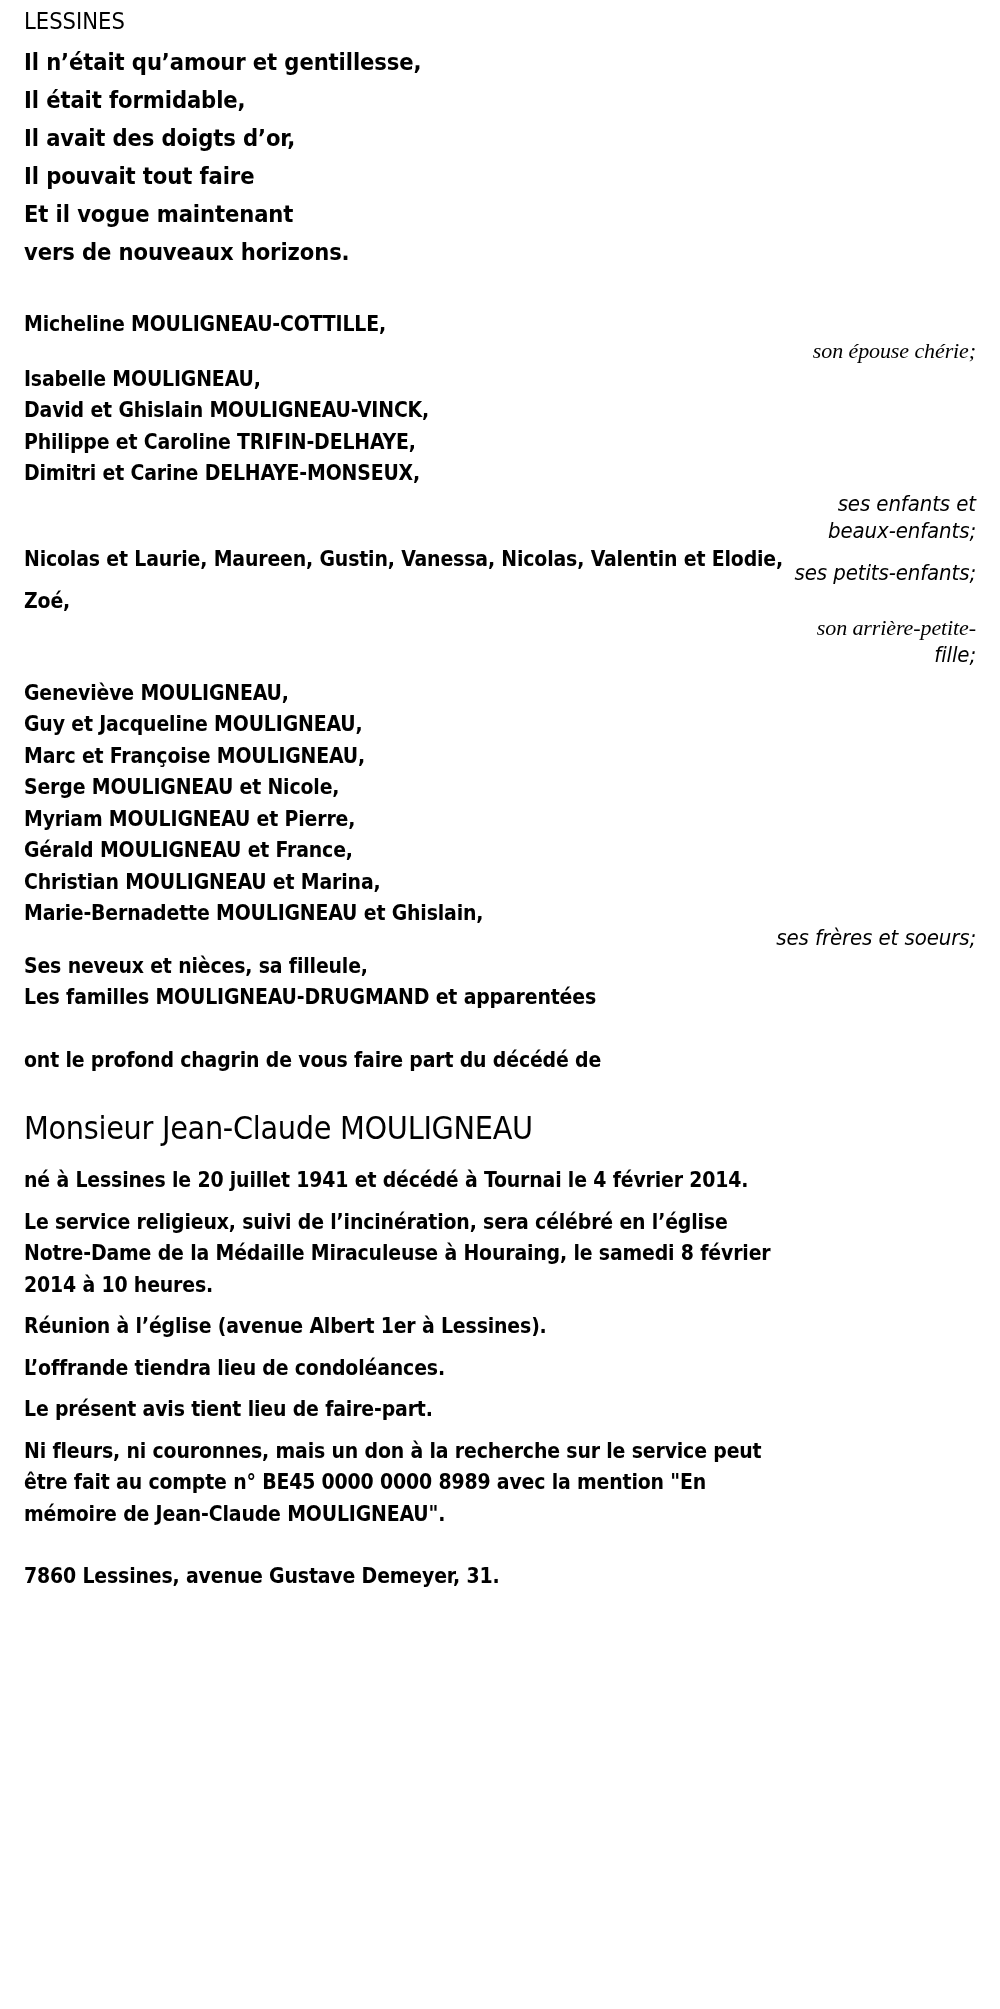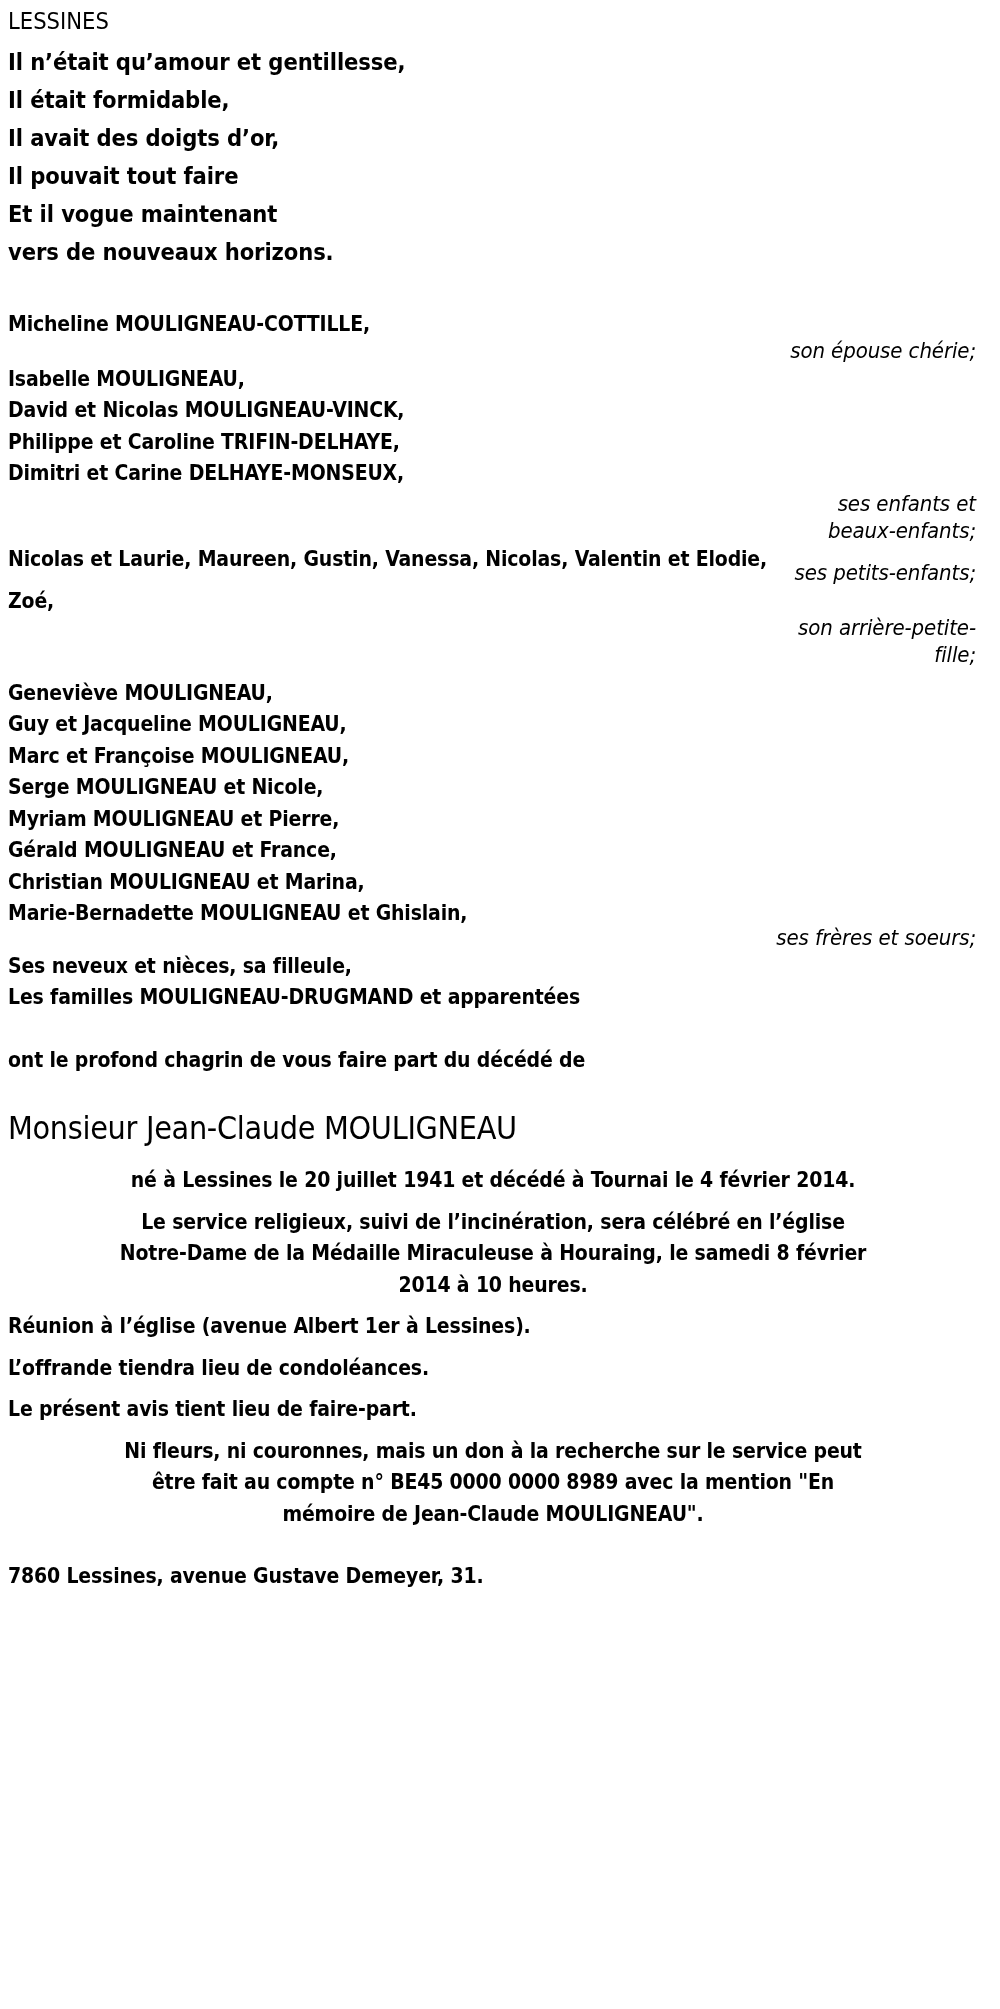--- a/index.html
+++ b/index.html
@@ -13,21 +13,21 @@
     font-family: "DejaVu Sans Condensed", "Liberation Sans Narrow", "Liberation Sans", sans-serif;
     color: #000000;
     font-stretch: condensed;
     -webkit-font-smoothing: antialiased;
   }
   .page {
     position: relative;
     width: 1000px;
     height: 2009px;
     box-sizing: border-box;
-    padding: 6px 22px 0 8px;
+    padding: 6px 22px 0 24px;
     overflow: hidden;
   }
   .line {
     font-size: 21px;
     line-height: 31.5px;
     letter-spacing: -0.15px;
     white-space: pre;
     font-weight: bold;
   }
   .locality {
@@ -53,33 +53,33 @@
     text-align: right;
     font-style: italic;
     font-size: 22px;
     line-height: 27px;
     letter-spacing: -0.1px;
     white-space: pre;
     padding-right: 2px;
   }
   .rel-tight {
     margin-top: -4px;
+    font-family: Liberation Serif, serif;
   }
   .name-heading {
     font-weight: normal;
     font-size: 32px;
     line-height: 42px;
     letter-spacing: -0.3px;
     white-space: pre;
   }
   .para {
     font-size: 23.5px;
     line-height: 31.5px;
     letter-spacing: -0.15px;
-    text-align: center;
   }
   .para .line { display: block; }
 </style>
 </head>
 <body>
 
 <div class="page">
 
   <div class="locality">LESSINES</div>
 
@@ -94,21 +94,21 @@
 
   <div class="gap-lg"></div>
 
   <div>
     <div class="line">Micheline MOULIGNEAU-COTTILLE,</div>
     <div class="rel rel-tight">son épouse chérie;</div>
   </div>
 
   <div>
     <div class="line">Isabelle MOULIGNEAU,</div>
-    <div class="line">David et Nicolas MOULIGNEAU-VINCK,</div>
+    <div class="line">David et Ghislain MOULIGNEAU-VINCK,</div>
     <div class="line">Philippe et Caroline TRIFIN-DELHAYE,</div>
     <div class="line">Dimitri et Carine DELHAYE-MONSEUX,</div>
     <div class="rel">ses enfants et</div>
     <div class="rel">beaux-enfants;</div>
   </div>
 
   <div>
     <div class="line">Nicolas et Laurie, Maureen, Gustin, Vanessa, Nicolas, Valentin et Elodie,</div>
     <div class="rel" style="margin-top:-16px">ses petits-enfants;</div>
   </div>

